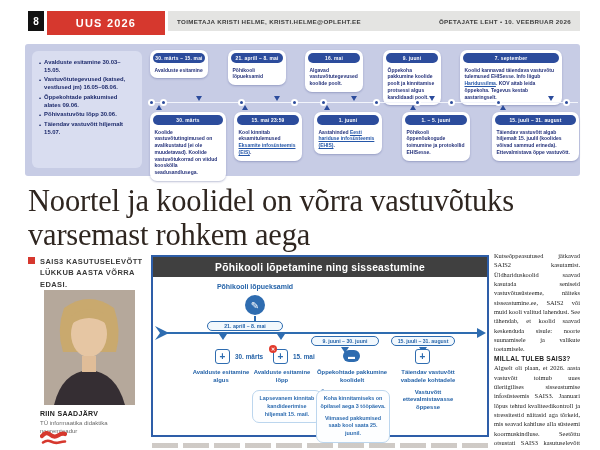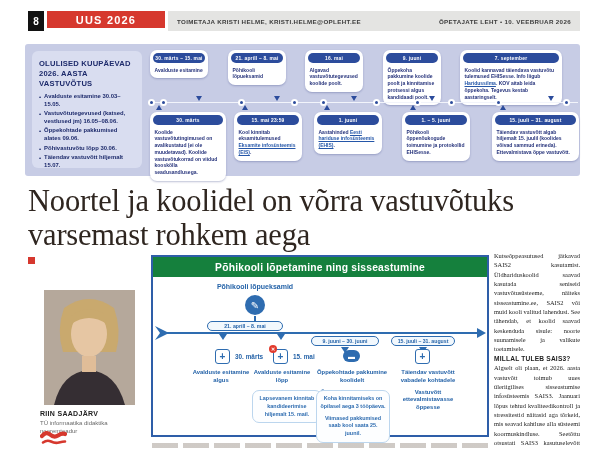--- a/index.html
+++ b/index.html
@@ -3,21 +3,21 @@
 <meta charset="utf-8">
 <style>
   * { margin:0; padding:0; box-sizing:border-box; }
   html,body { width:600px; height:450px; }
   body { font-family:"Liberation Sans", sans-serif; background:#fff; position:relative; overflow:hidden; }
   .abs { position:absolute; }
 
   
   .pagenum { left:28px; top:11px; width:16px; height:20px; background:#121212; color:#fff;
              font-size:10px; font-weight:bold; display:flex; align-items:center; justify-content:center; }
-  .badge { left:47px; top:11px; width:118px; height:17px; background:#d6382e; color:#fff;
+  .badge { left:47px; top:11px; width:118px; height:24px; background:#d6382e; color:#fff;
            font-size:11px; font-weight:bold; letter-spacing:1.2px; display:flex; align-items:center; justify-content:center; }
   .mast-strip { left:168px; top:11px; width:412px; height:20px; background:#e4e4e2;
                 display:flex; align-items:center; justify-content:space-between; padding:0 9px; }
   .mast-strip span { font-size:6.2px; font-weight:bold; color:#3c3c3c; letter-spacing:.35px; }
 
   
   .info1 { left:25px; top:44px; width:555px; height:132px; background:#c7cce5; border-radius:3px; }
   .keypanel { left:32px; top:51px; width:110px; height:117px; background:#d9ddf0; border-radius:6px; padding:8px 7px; }
   .keypanel h3 { font-size:7.6px; line-height:1.3; color:#1d2a6b; letter-spacing:.2px; margin-bottom:4px; }
   .keypanel li { display:flex; gap:3px; font-size:5.9px; line-height:1.35; color:#1d2a6b; font-weight:600; margin-bottom:1.5px; }
@@ -41,21 +41,21 @@
   .standfirst { left:28px; top:256px; width:116px; display:flex; gap:5px; }
   .redsq { width:7px; height:7px; background:#d6382e; flex:none; margin-top:1px; }
   .standfirst span { font-size:7.5px; font-weight:bold; color:#3a3a3a; letter-spacing:.4px; line-height:1.5; }
   .photo { left:44px; top:290px; width:91px; height:115px; overflow:hidden; background:#b3a396; }
   .cap-name { left:40px; top:410px; font-size:7px; font-weight:bold; color:#222; letter-spacing:.3px; }
   .cap-title { left:40px; top:419px; width:100px; font-size:6px; line-height:1.4; color:#6b6b6b; }
   .squiggle { left:40px; top:430px; }
 
   
   .diagram { left:151px; top:255px; width:338px; height:182px; border:2px solid #2e5ea8; background:#fff; }
-  .d-head { width:100%; height:20px; background:#15803d; color:#fff; font-size:10.3px; font-weight:bold;
+  .d-head { width:100%; height:20px; background:#404040; color:#fff; font-size:10.3px; font-weight:bold;
             display:flex; align-items:center; justify-content:center; letter-spacing:.2px; }
   .d-exam-label { left:40px; top:26px; width:124px; text-align:center; font-size:7px; font-weight:bold; color:#2563a8; }
   .d-pencil { left:92px; top:38px; width:20px; height:20px; border-radius:50%; background:#2e6cb0; color:#fff;
               font-size:10px; display:flex; align-items:center; justify-content:center; }
   .d-conn { left:101px; top:59px; width:2px; height:7px; background:#2e6cb0; }
   .d-bracket { position:absolute; height:10px; border:1.2px solid #2e6cb0; background:#f2f8fd; border-radius:6px;
                font-size:5.2px; font-weight:bold; color:#2563a8; text-align:center; line-height:8px; }
   .d-line { left:12px; top:75px; width:312px; height:1.8px; background:#2e6cb0; }
   .d-tri { position:absolute; width:0; height:0; border-left:4px solid transparent; border-right:4px solid transparent; border-top:6px solid #2e6cb0; }
   .d-icon { position:absolute; width:15px; height:15px; border:1.7px solid #2e6cb0; border-radius:3px; background:#fff;
@@ -87,21 +87,20 @@
 <div class="abs pagenum">8</div>
 <div class="abs badge">UUS 2026</div>
 <div class="abs mast-strip">
   <span>TOIMETAJA KRISTI HELME, KRISTI.HELME@OPLEHT.EE</span>
   <span>ÕPETAJATE LEHT • 10. VEEBRUAR 2026</span>
 </div>
 
 <div class="abs info1"></div>
 
 <div class="abs keypanel">
-  <h3>OLULISED KUUPÄEVAD 2026. AASTA VASTUVÕTUS</h3>
   <ul>
     <li>
         <span class="bu">•</span>
         <span>Avalduste esitamine 30.03–15.05.</span>
       </li>
     <li>
         <span class="bu">•</span>
         <span>Vastuvõtutegevused (katsed, vestlused jm) 16.05–08.06.</span>
       </li>
     <li>
@@ -180,20 +179,21 @@
 </div>
 <div class="box" style="left:492px; top:112px; width:87px;">
   <div class="pill">15. juuli – 31. august</div>
   <div class="boxtext"><span>Täiendav vastuvõtt algab hiljemalt 15. juulil (koolides võivad sammud erineda). Ettevalmistava õppe vastuvõtt.</span></div>
 </div>
 
 <h1 class="abs headline">Noortel ja koolidel on võrra vastuvõtuks varsemast rohkem aega</h1>
 
 <div class="abs standfirst">
   <span class="redsq"></span>
+  <span>SAIS3 KASUTUSELEVÕTT LÜKKUB AASTA VÕRRA EDASI.</span>
 </div>
 <div class="abs photo">
   <svg width="91" height="115" viewBox="0 0 91 115">
     <rect width="91" height="115" fill="#b5a89b"></rect>
     <path d="M20 18 Q45 0 70 18 Q78 40 72 62 L19 62 Q12 40 20 18 Z" fill="#c9a96e"></path>
     <ellipse cx="45" cy="44" rx="18" ry="23" fill="#e6c6a3"></ellipse>
     <path d="M27 34 Q45 22 63 34 L63 26 Q45 12 27 26 Z" fill="#c9a96e"></path>
     <path d="M10 115 Q18 82 45 80 Q72 82 81 115 Z" fill="#352e33"></path>
     <rect x="38" y="66" width="14" height="16" fill="#e0bd98"></rect>
   </svg>

